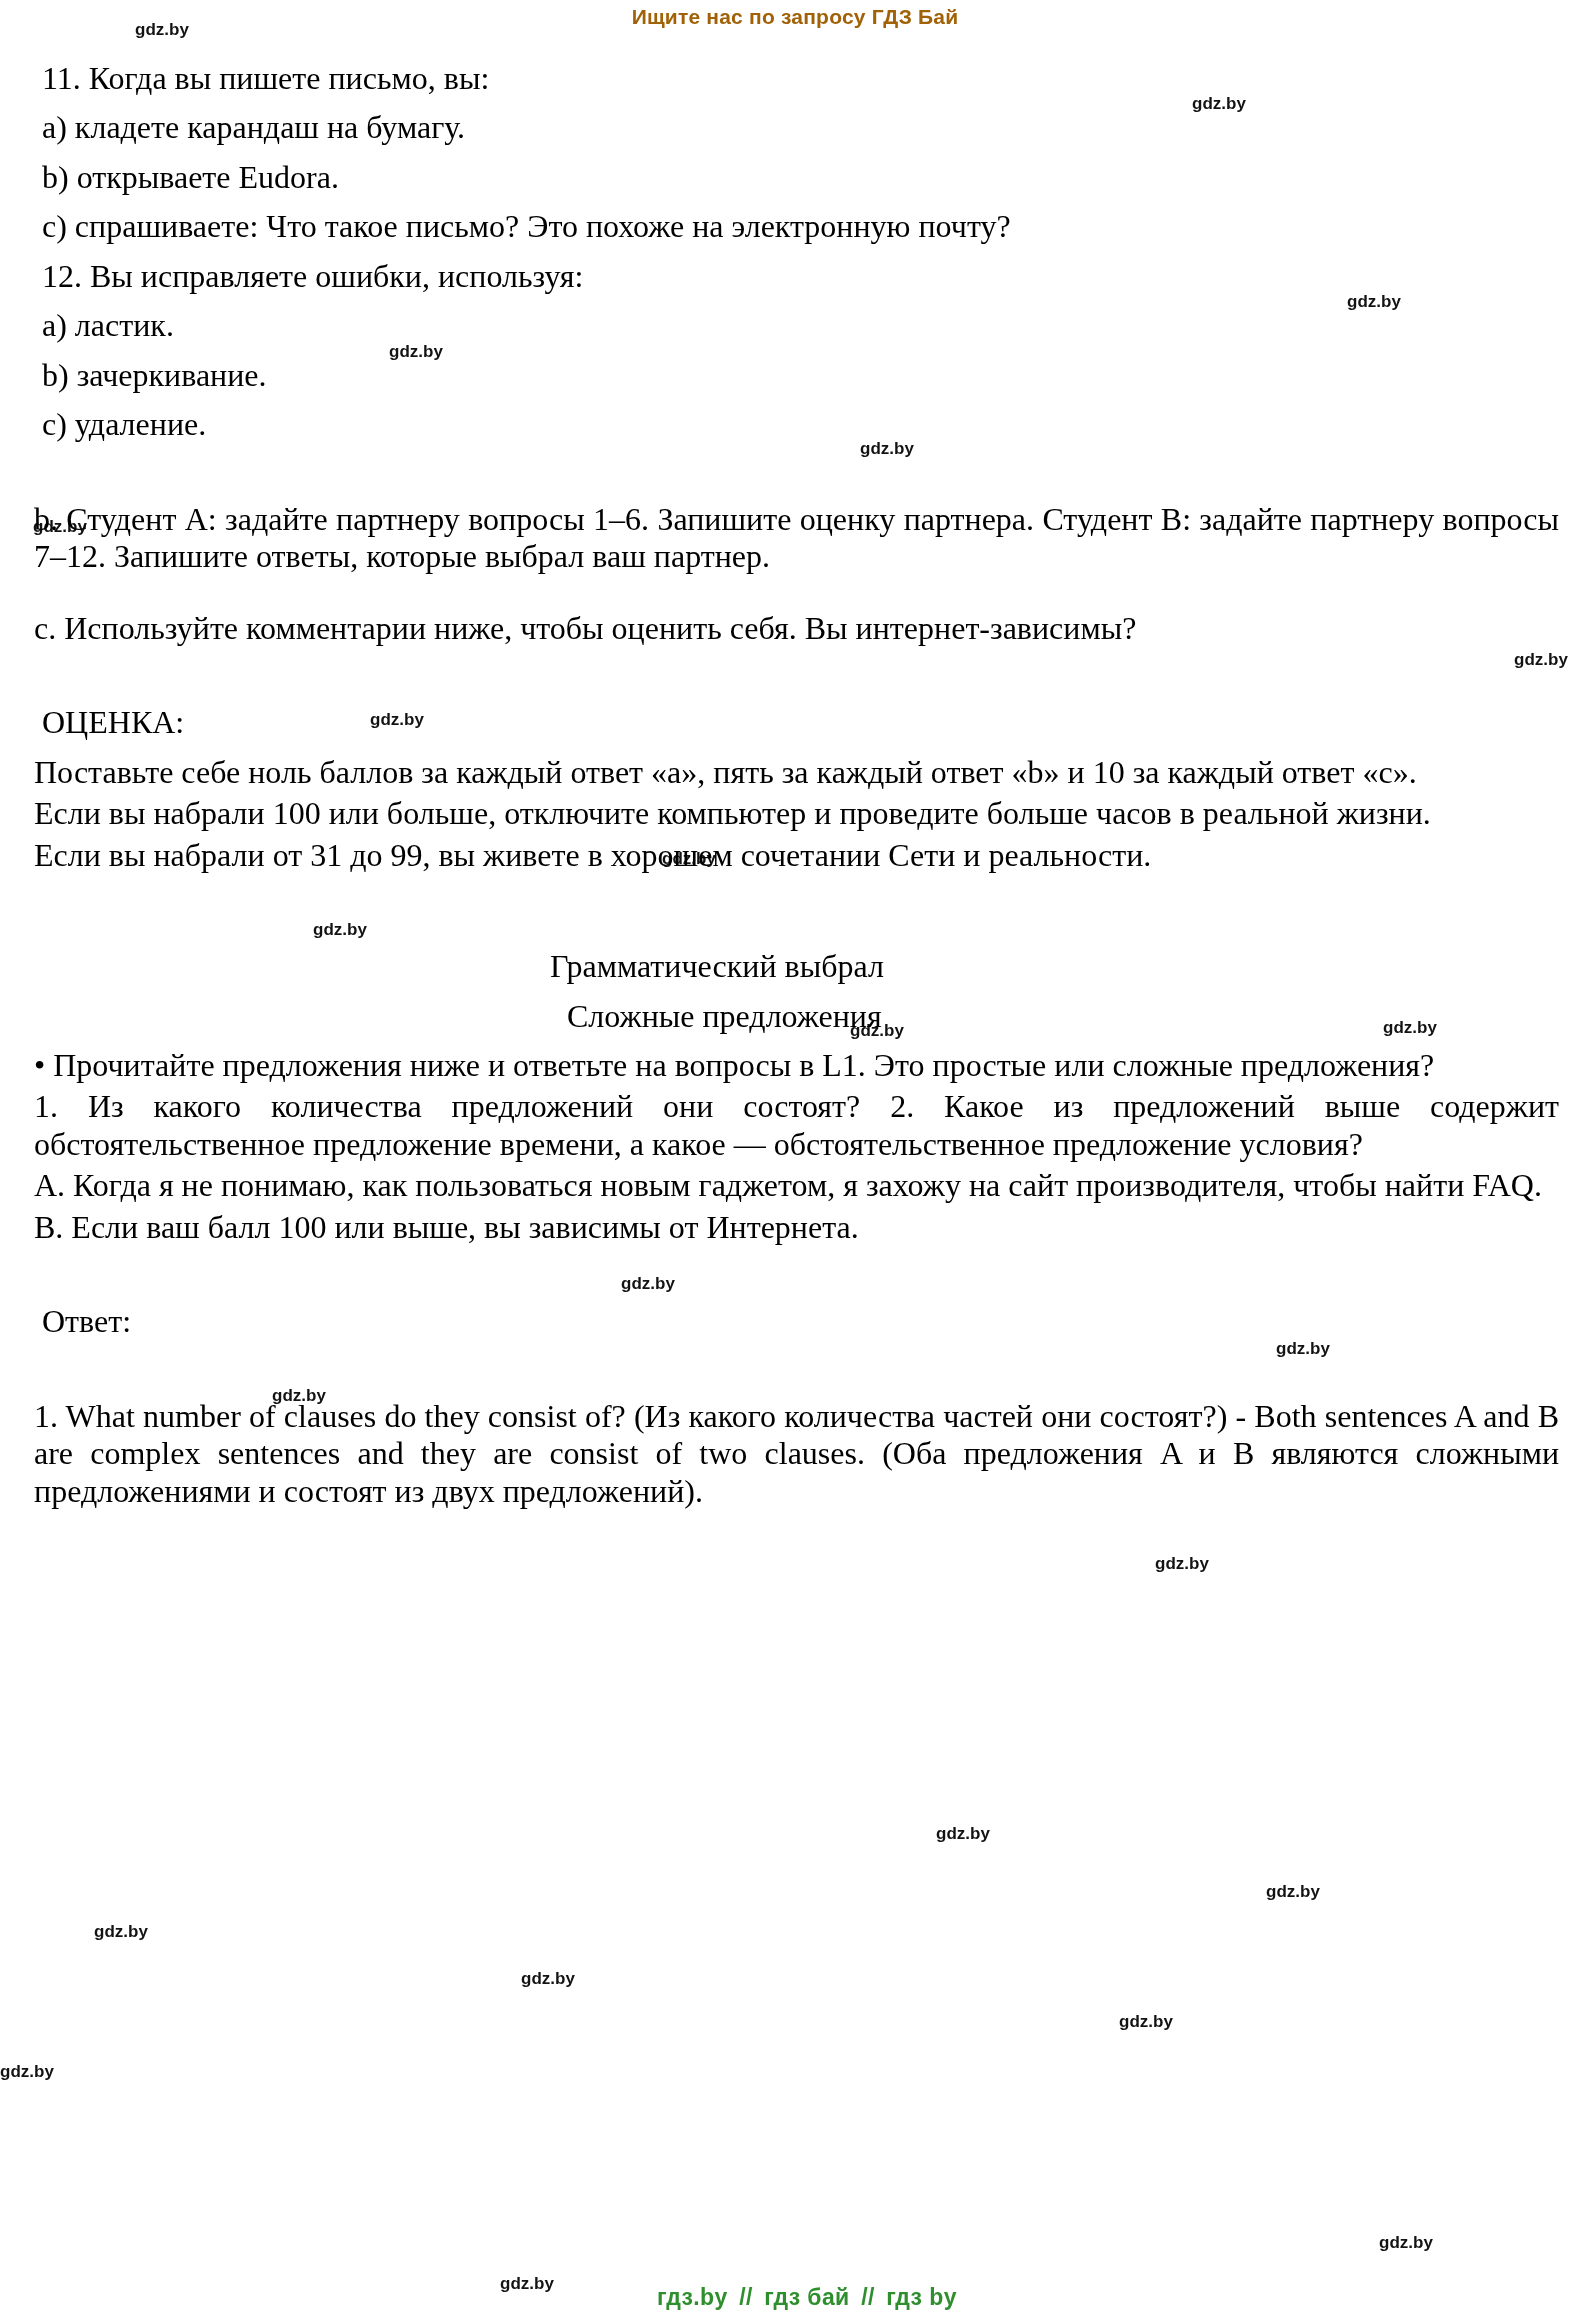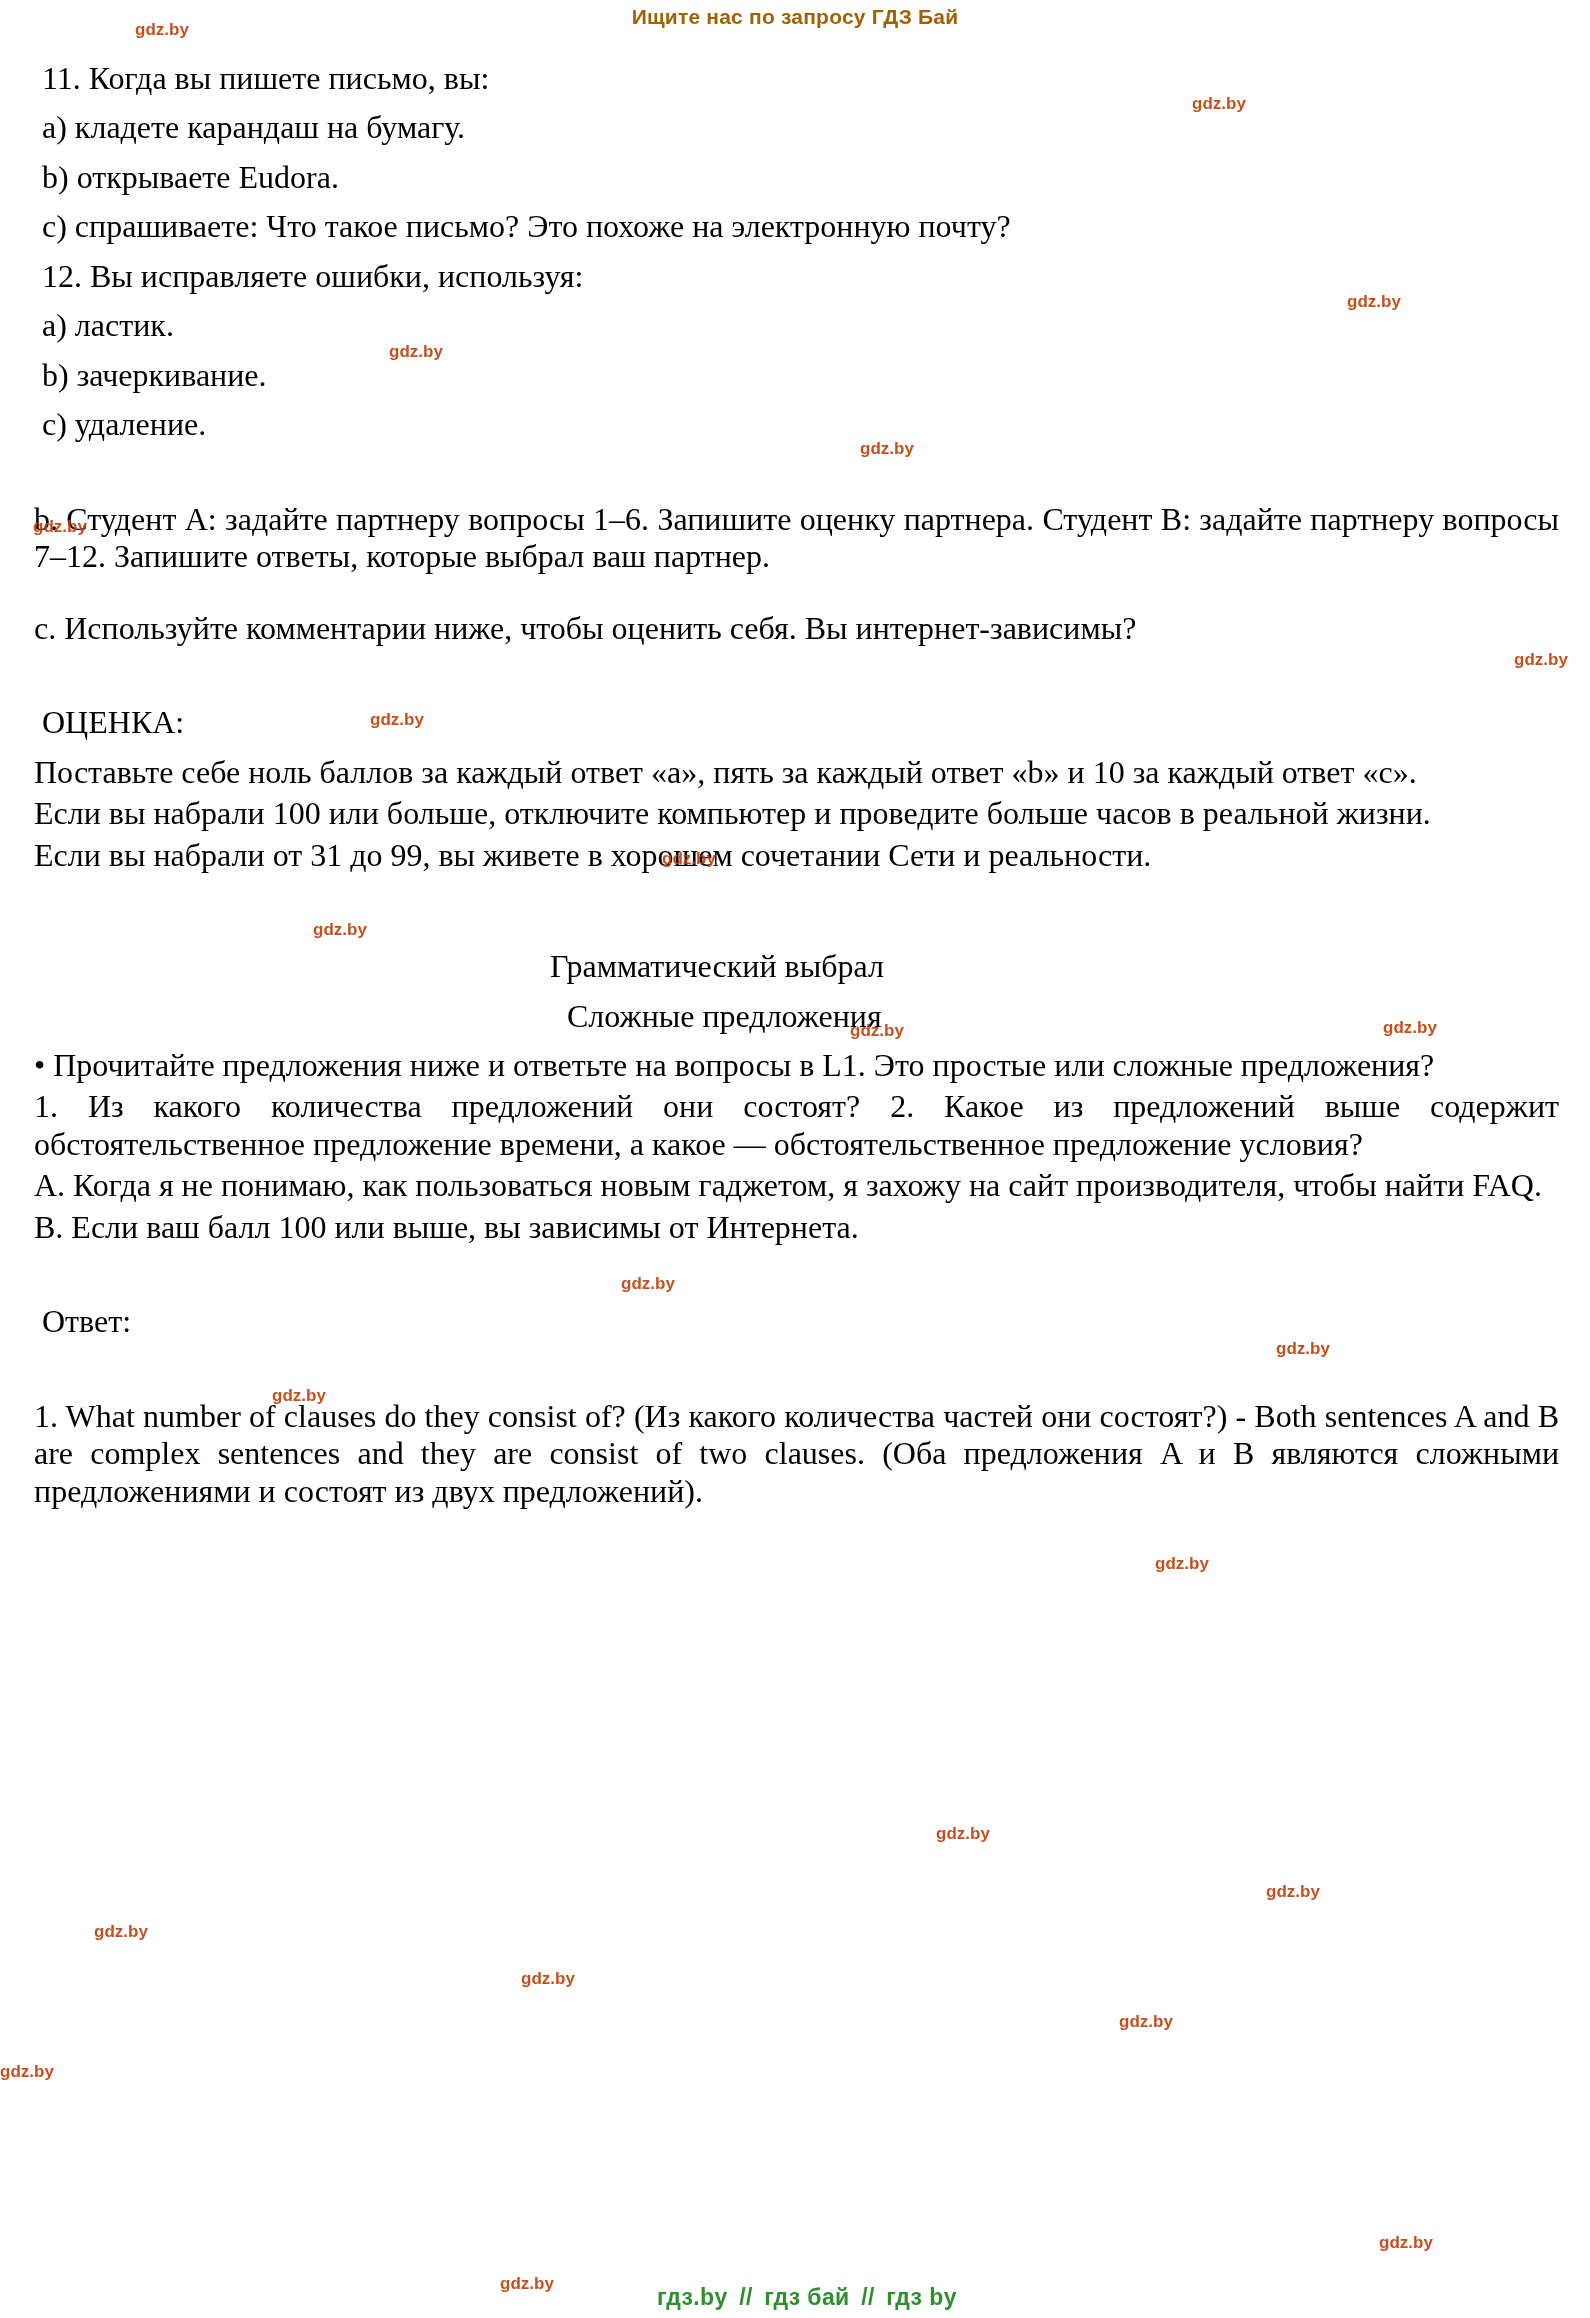--- a/index.html
+++ b/index.html
@@ -69,21 +69,21 @@
   .gap-xl { height: 58px; }
   .indent-head { padding-left: 508px; }
   .indent-head2 { padding-left: 525px; }
 
   
   .wm {
     position: absolute;
     font-family: "Liberation Sans", sans-serif;
     font-weight: bold;
     font-size: 17px;
-    color: #c2410c;
+    color: #000000;
     white-space: nowrap;
     pointer-events: none;
     opacity: .92;
   }
 </style>
 </head>
 <body>
 
 <div class="top-banner">Ищите нас по запросу ГДЗ Бай</div>
 

